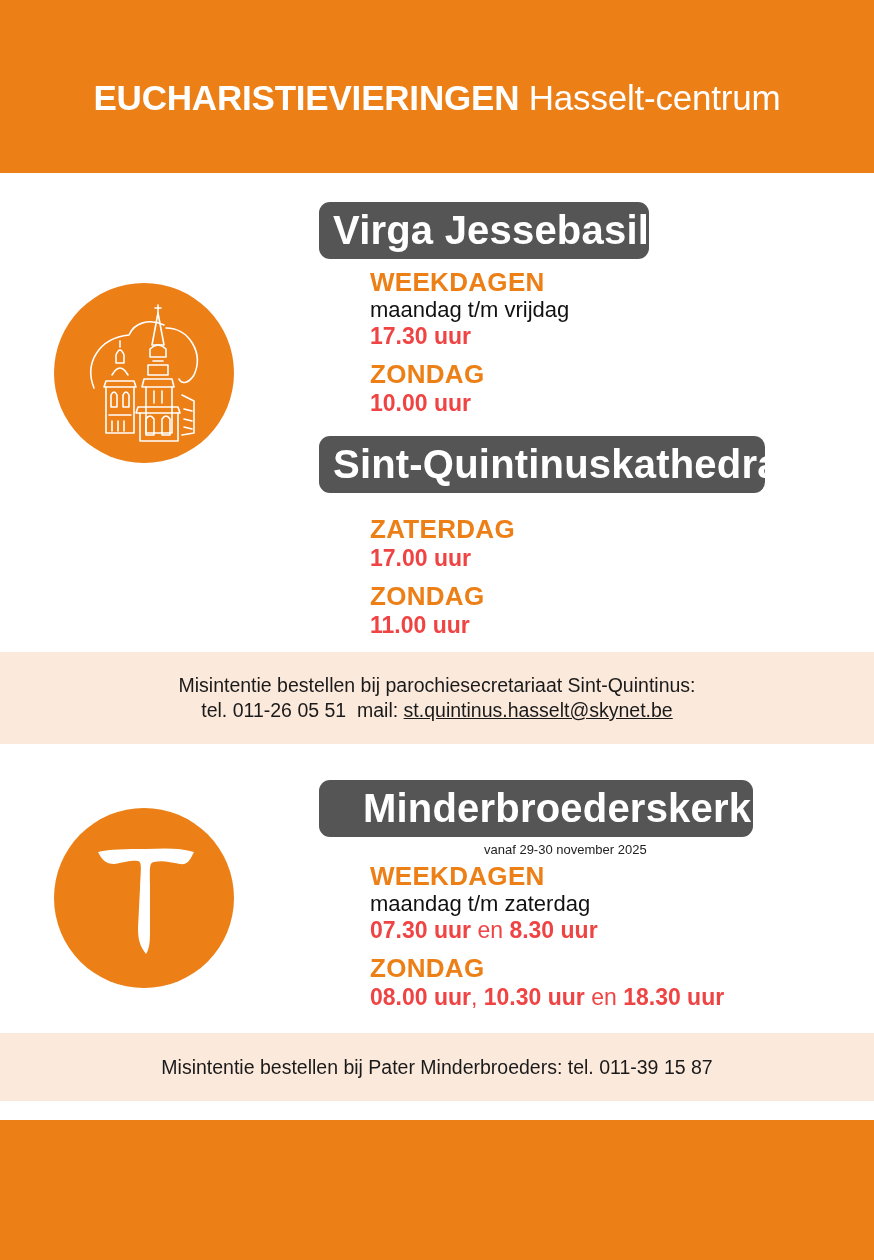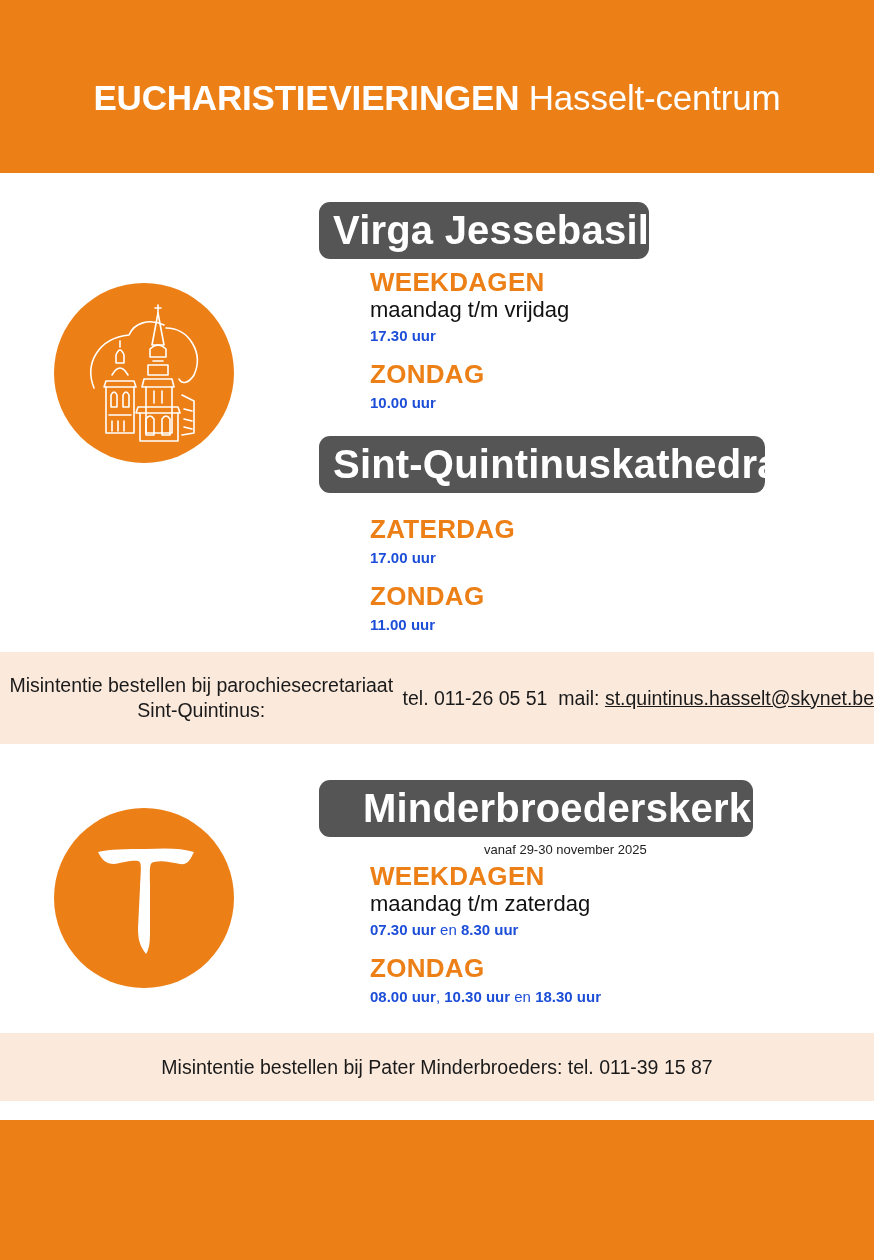--- a/index.html
+++ b/index.html
@@ -25,29 +25,29 @@
     position: absolute; left: 319px; height: 57px;
     background: #555555; border-radius: 11px;
     color: #fff; font-weight: 700; font-size: 40px;
     display: flex; align-items: center; padding: 0 14px;
     white-space: nowrap; letter-spacing: 0.2px;
   }
 
   .schedule { position: absolute; left: 370px; }
   .day-label { color: #EC7F16; font-weight: 700; font-size: 26px; line-height: 29px; letter-spacing: 0.3px; }
   .day-sub { font-size: 22px; line-height: 25px; color: #111; }
-  .time { font-size: 15px; line-height: 28px; font-weight: 700; color: #1d4ed8; }
+  .time { font-size: 23px; line-height: 28px; font-weight: 700; color: #ef4444; }
   .time .thin { font-weight: 400; }
   .block + .block { margin-top: 10px; }
 
   .note-small { position: absolute; font-size: 13px; color: #222; white-space: nowrap; text-align: right; }
 
   .beige-band {
     position: absolute; left: 0; width: 874px; background: #FBE9DC;
-    display: flex; flex-direction: row; align-items: center; justify-content: center;
+    display: flex; flex-direction: column; align-items: center; justify-content: center;
     font-size: 19.5px; color: #1a1a1a; line-height: 25px; text-align: center;
   }
   .beige-band a { color: #1a1a1a; text-decoration: underline; }
 
   .footer-band {
     position: absolute; left: 0; top: 1120px; width: 874px; height: 140px; background: #EC7F16;
   }
 </style>
 </head>
 <body>

